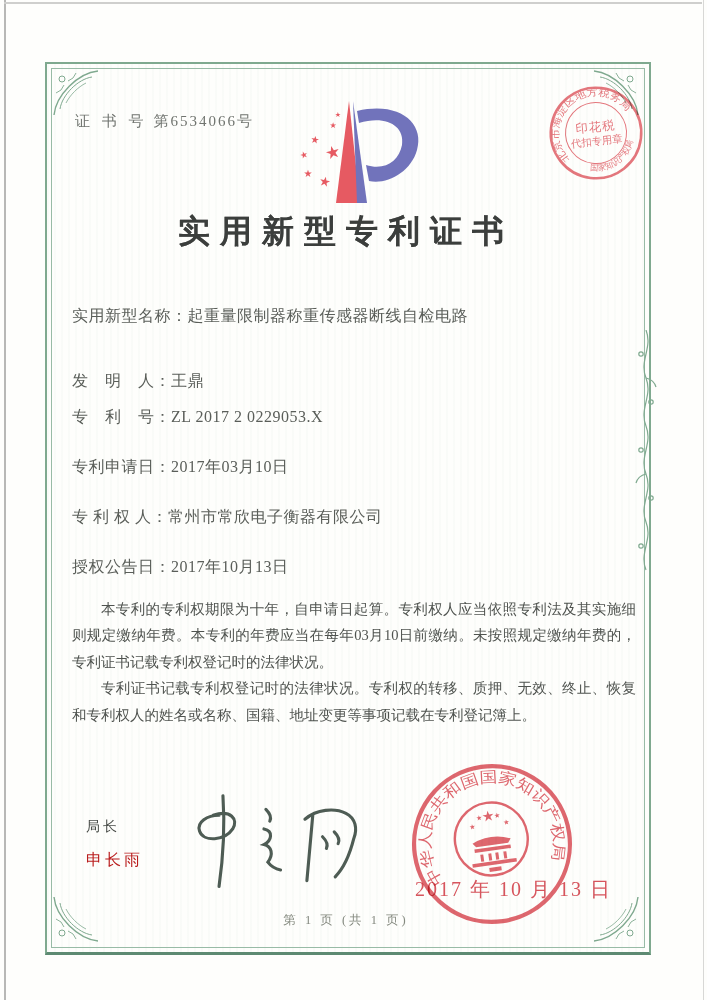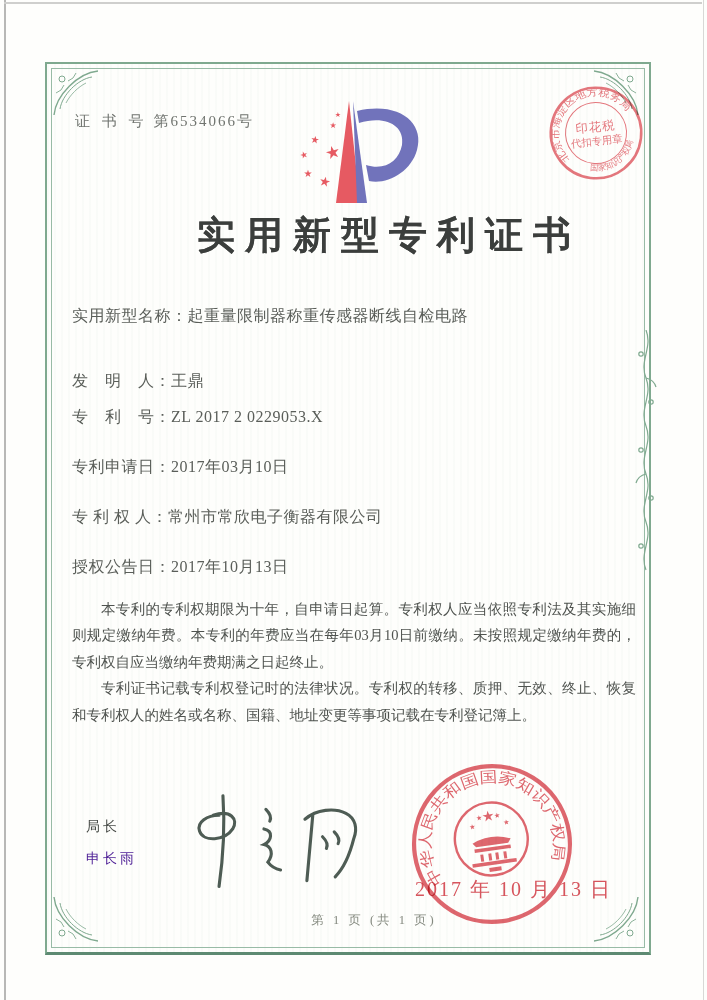--- a/index.html
+++ b/index.html
@@ -16,34 +16,34 @@
   .orn svg{width:100%;height:100%;}
   .orn.tl{left:52px;top:69px;}
   .orn.tr{left:592px;top:69px;transform:rotate(90deg);}
   .orn.br{left:592px;top:895px;transform:rotate(180deg);}
   .orn.bl{left:52px;top:895px;transform:rotate(270deg);}
   .vine{position:absolute;left:634px;top:330px;width:24px;height:250px;color:#7fa98f;}
   .cert-no{position:absolute;left:75px;top:112px;font-size:15px;letter-spacing:4px;color:#70746f;}
   .cert-no .num{letter-spacing:2px;margin-left:6px;margin-top:40px;}
   .logo{position:absolute;left:287px;top:95px;width:150px;height:115px;}
   .title{position:absolute;left:45px;top:210px;width:602px;text-align:center;
-         font-size:38px;font-weight:bold;letter-spacing:10px;color:#3b3e3c;text-shadow:0 0 .5px #777;margin-left:43px;}
+         font-size:32px;font-weight:bold;letter-spacing:10px;color:#3b3e3c;text-shadow:0 0 .5px #777;}
   .field{position:absolute;left:72px;font-size:16px;color:#5a5e59;letter-spacing:.5px;white-space:nowrap;}
   .paras{position:absolute;left:72px;top:596px;width:564px;font-size:14.5px;line-height:1.82;
          color:#4f534f;text-align:justify;}
   .paras p{margin:0;text-indent:2em;}
   .signoff-title{position:absolute;left:86px;top:818px;font-size:14px;letter-spacing:3px;color:#474b47;}
-  .signoff-name{position:absolute;left:86px;top:850px;font-size:14px;letter-spacing:3px;color:#4c1d95;}
+  .signoff-name{position:absolute;left:86px;top:850px;font-size:16px;letter-spacing:3px;color:#b91c1c;}
   .signature{position:absolute;left:180px;top:786px;width:205px;height:110px;}
   .tax-seal{position:absolute;left:537px;top:74px;width:118px;height:118px;mix-blend-mode:multiply;opacity:.88;}
   .main-seal{position:absolute;left:406px;top:758px;width:172px;height:172px;mix-blend-mode:multiply;opacity:.92;}
   .seal-date{position:absolute;left:415px;top:876px;font-size:20px;letter-spacing:2px;
              color:#d8555e;z-index:5;mix-blend-mode:multiply;}
   .footer{position:absolute;left:45px;top:912px;width:602px;text-align:center;
-          font-size:12.5px;letter-spacing:3px;color:#84897f;padding-left:28px;}
+          font-size:12.5px;letter-spacing:3px;color:#84897f;}
   svg text{font-family:"Liberation Serif","DejaVu Serif",serif;}
 </style>
 </head>
 <body>
 
 <div class="page">
   <div class="edge-l"></div>
   <div class="edge-t"></div>
   <div class="edge-r"></div>
 
@@ -163,21 +163,21 @@
     <span>专利申请日：</span><span>2017年03月10日</span>
   </div>
   <div class="field" style="top:507px">
     <span>专 利 权 人：</span><span>常州市常欣电子衡器有限公司</span>
   </div>
   <div class="field" style="top:557px">
     <span>授权公告日：</span><span>2017年10月13日</span>
   </div>
 
   <div class="paras">
-    <p>本专利的专利权期限为十年，自申请日起算。专利权人应当依照专利法及其实施细则规定缴纳年费。本专利的年费应当在每年03月10日前缴纳。未按照规定缴纳年费的，专利权自应当缴纳年费期满之日起终止。</p>
+    <p>本专利的专利权期限为十年，自申请日起算。专利权人应当依照专利法及其实施细则规定缴纳年费。本专利的年费应当在每年03月10日前缴纳。未按照规定缴纳年费的，专利证书记载专利权登记时的法律状况。</p>
     <p>专利证书记载专利权登记时的法律状况。专利权的转移、质押、无效、终止、恢复和专利权人的姓名或名称、国籍、地址变更等事项记载在专利登记簿上。</p>
   </div>
 
   <div class="signoff-title">局长</div>
   <div class="signoff-name">申长雨</div>
 
   <div class="signature">
     <svg viewBox="0 0 210 110">
       <g fill="none" stroke="#4e5c54" stroke-width="3.2" stroke-linecap="round">
         <path d="M34,30 C52,24 60,34 54,44 C46,56 24,58 20,46 C17,37 28,30 40,30"></path>

